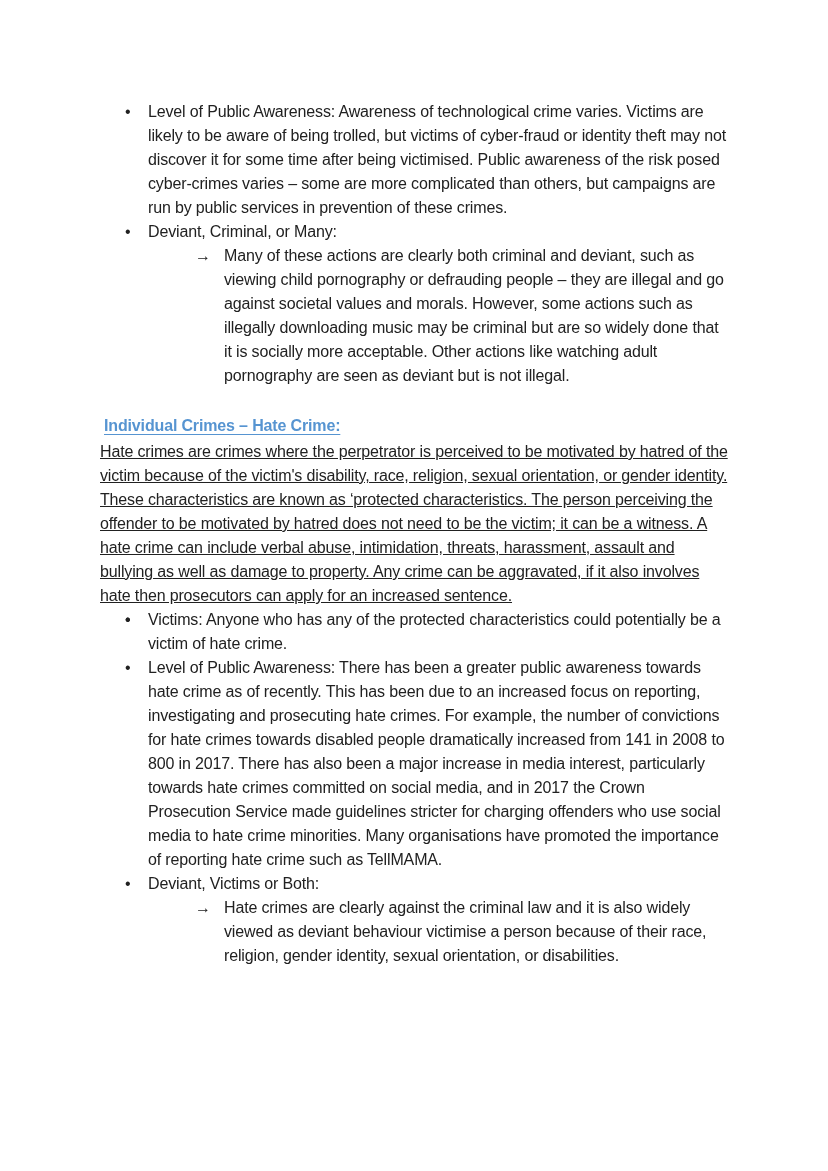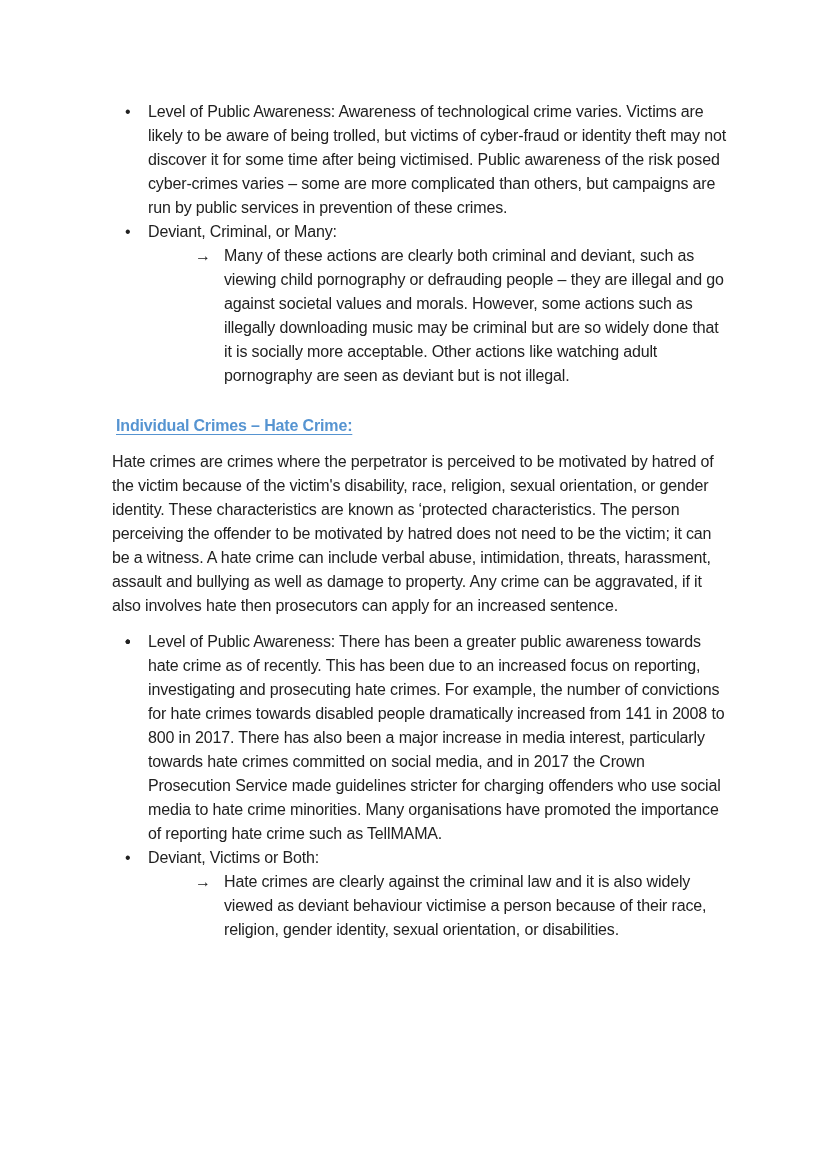--- a/index.html
+++ b/index.html
@@ -43,29 +43,30 @@
     padding-left: 76px;
   }
   .li2 > .arrow-marker {
     position: absolute;
     left: 47px;
     top: 0;
     width: 24px;
     color: #212121;
   }
   .section-heading {
-    margin: 26px 0 2px 16px;
+    margin: 26px 0 2px 4px;
     font-size: 16px;
     font-weight: bold;
     color: #5694d1;
     text-decoration: underline;
     text-underline-offset: 3px;
   }
   .intro-paragraph {
-    margin: 12px;
+    margin: 0;
+    text-decoration: underline;
   }
 </style>
 </head>
 <body>
 
 <div class="page">
 
   <ul class="doc-list">
     <li class="li1">
       <span class="bullet-marker">•</span>
@@ -84,20 +85,21 @@
   <h2 class="section-heading">Individual Crimes – Hate Crime:</h2>
 
   <p class="intro-paragraph">Hate crimes are crimes where the perpetrator is perceived to be motivated by hatred of the victim because of the victim's disability, race, religion, sexual orientation, or gender identity. These characteristics are known as ‘protected characteristics. The person perceiving the offender to be motivated by hatred does not need to be the victim; it can be a witness. A hate crime can include verbal abuse, intimidation, threats, harassment, assault and bullying as well as damage to property. Any crime can be aggravated, if it also involves hate then prosecutors can apply for an increased sentence.</p>
 
   <ul class="doc-list">
     <li class="li1">
       <span class="bullet-marker">•</span>
     </li>
     <li class="li1">
       <span class="bullet-marker">•</span>
+      <span>Victims: Anyone who has any of the protected characteristics could potentially be a victim of hate crime.</span>
     </li>
     <li class="li1">
       <span class="bullet-marker">•</span>
       <span>Level of Public Awareness: There has been a greater public awareness towards hate crime as of recently. This has been due to an increased focus on reporting, investigating and prosecuting hate crimes. For example, the number of convictions for hate crimes towards disabled people dramatically increased from 141 in 2008 to 800 in 2017. There has also been a major increase in media interest, particularly towards hate crimes committed on social media, and in 2017 the Crown Prosecution Service made guidelines stricter for charging offenders who use social media to hate crime minorities. Many organisations have promoted the importance of reporting hate crime such as TellMAMA.</span>
     </li>
     <li class="li1">
       <span class="bullet-marker">•</span>
       <span>Deviant, Victims or Both:</span>
       <div class="li2">
         <span class="arrow-marker">→</span>

